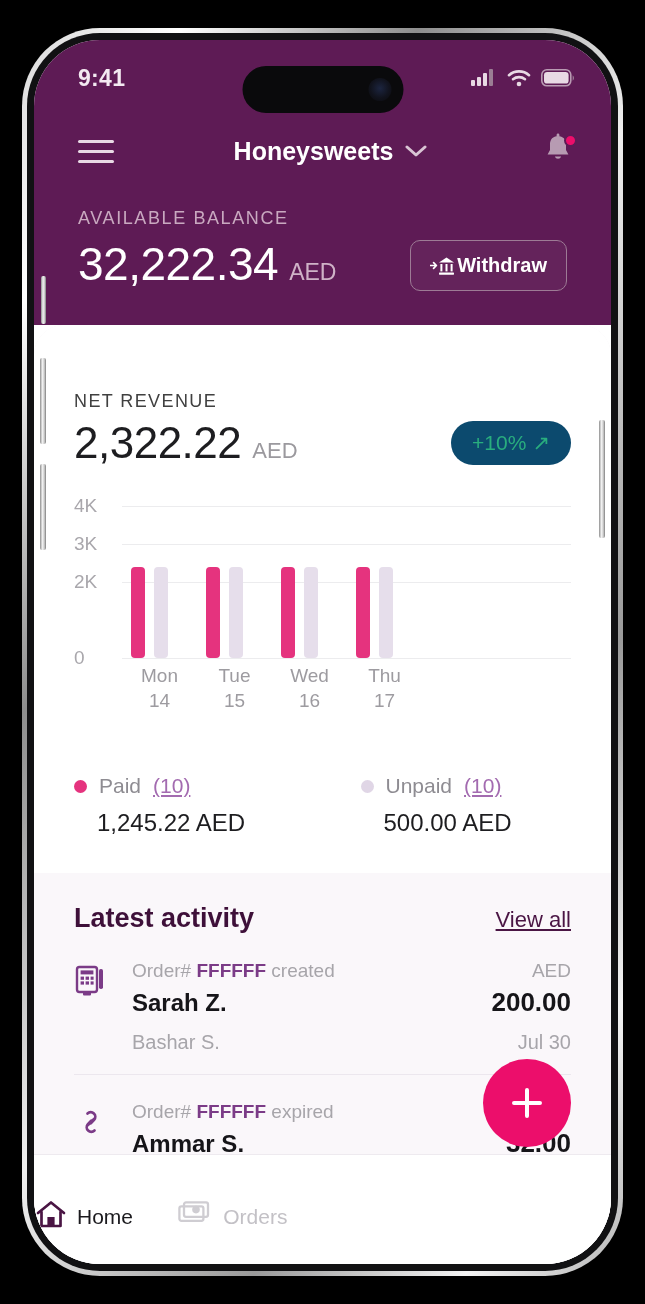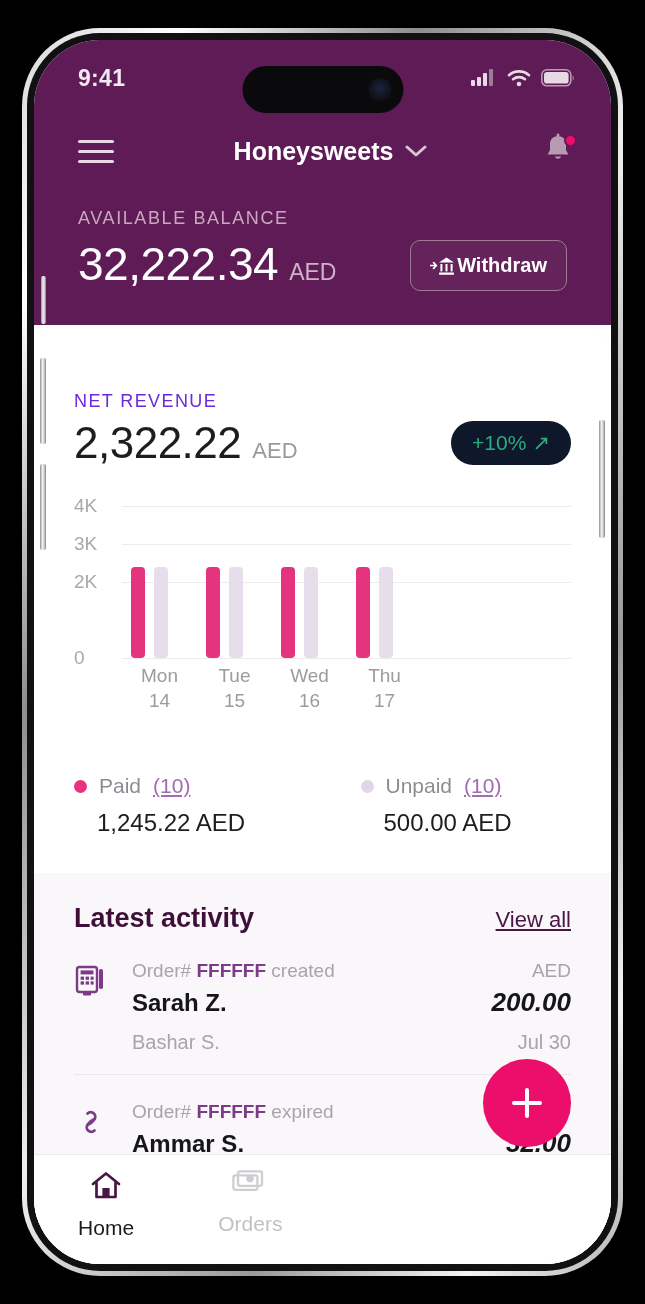--- a/index.html
+++ b/index.html
@@ -199,40 +199,40 @@
     border-radius: 13px;
     padding: 13px 20px;
     cursor: pointer;
   }
   #date-range-label {
     color: #E5337E;
     font-size: 19px;
   }
 
   #net-revenue-label {
-    color: #6d28d9;
+    color: #404040;
     font-size: 18px;
     letter-spacing: 1.4px;
     margin-top: 34px;
   }
   #net-revenue-row {
     display: flex;
     align-items: center;
     justify-content: space-between;
     margin-top: 6px;
   }
   #net-revenue-wrap { display: flex; align-items: baseline; gap: 11px; }
   #net-revenue-amount {
     color: #1d1d20;
     font-size: 44px;
     letter-spacing: -0.5px;
   }
   #net-revenue-currency { color: #9b999e; font-size: 22px; }
   #trend-badge {
-    background: #0f172a;
+    background: #0c4a6e;
     color: #29AD7E;
     font-size: 21px;
     border-radius: 22px;
     padding: 10px 21px;
     display: flex;
     align-items: center;
     gap: 6px;
   }
 
   
@@ -341,21 +341,21 @@
   .activity-desc { color: #a7a5aa; font-size: 19px; }
   .activity-desc .order-no { color: #7B3B87; font-weight: bold; }
   .activity-currency { color: #a7a5aa; font-size: 19px; }
   .activity-line2 {
     display: flex;
     justify-content: space-between;
     align-items: baseline;
     margin-top: 5px;
   }
   .activity-customer { color: #161519; font-size: 24px; font-weight: bold; }
-  .activity-amount { color: #161519; font-size: 26px; font-weight: bold; font-style: italic; }
+  .activity-amount { color: #161519; font-size: 26px; font-weight: bold; }
   .activity-line3 {
     display: flex;
     justify-content: space-between;
     align-items: baseline;
     margin-top: 13px;
   }
   .activity-agent { color: #a7a5aa; font-size: 20px; }
   .activity-date { color: #a7a5aa; font-size: 20px; }
 
   
@@ -380,21 +380,21 @@
     height: 110px;
     background: #ffffff;
     border-top: 1px solid #eeeaef;
     display: flex;
     padding: 14px 0 0 0;
     z-index: 5;
   }
   .nav-item {
     width: 25%;
     display: flex;
-    flex-direction: column;
+    flex-direction: row;
     align-items: center;
     gap: 9px;
     cursor: pointer;
   }
   .nav-label { font-size: 21px; }
   .nav-item.active .nav-label { color: #1b1a1e; }
   .nav-item:not(.active) .nav-label { color: #c3c1c6; }
 </style>
 </head>
 <body>

